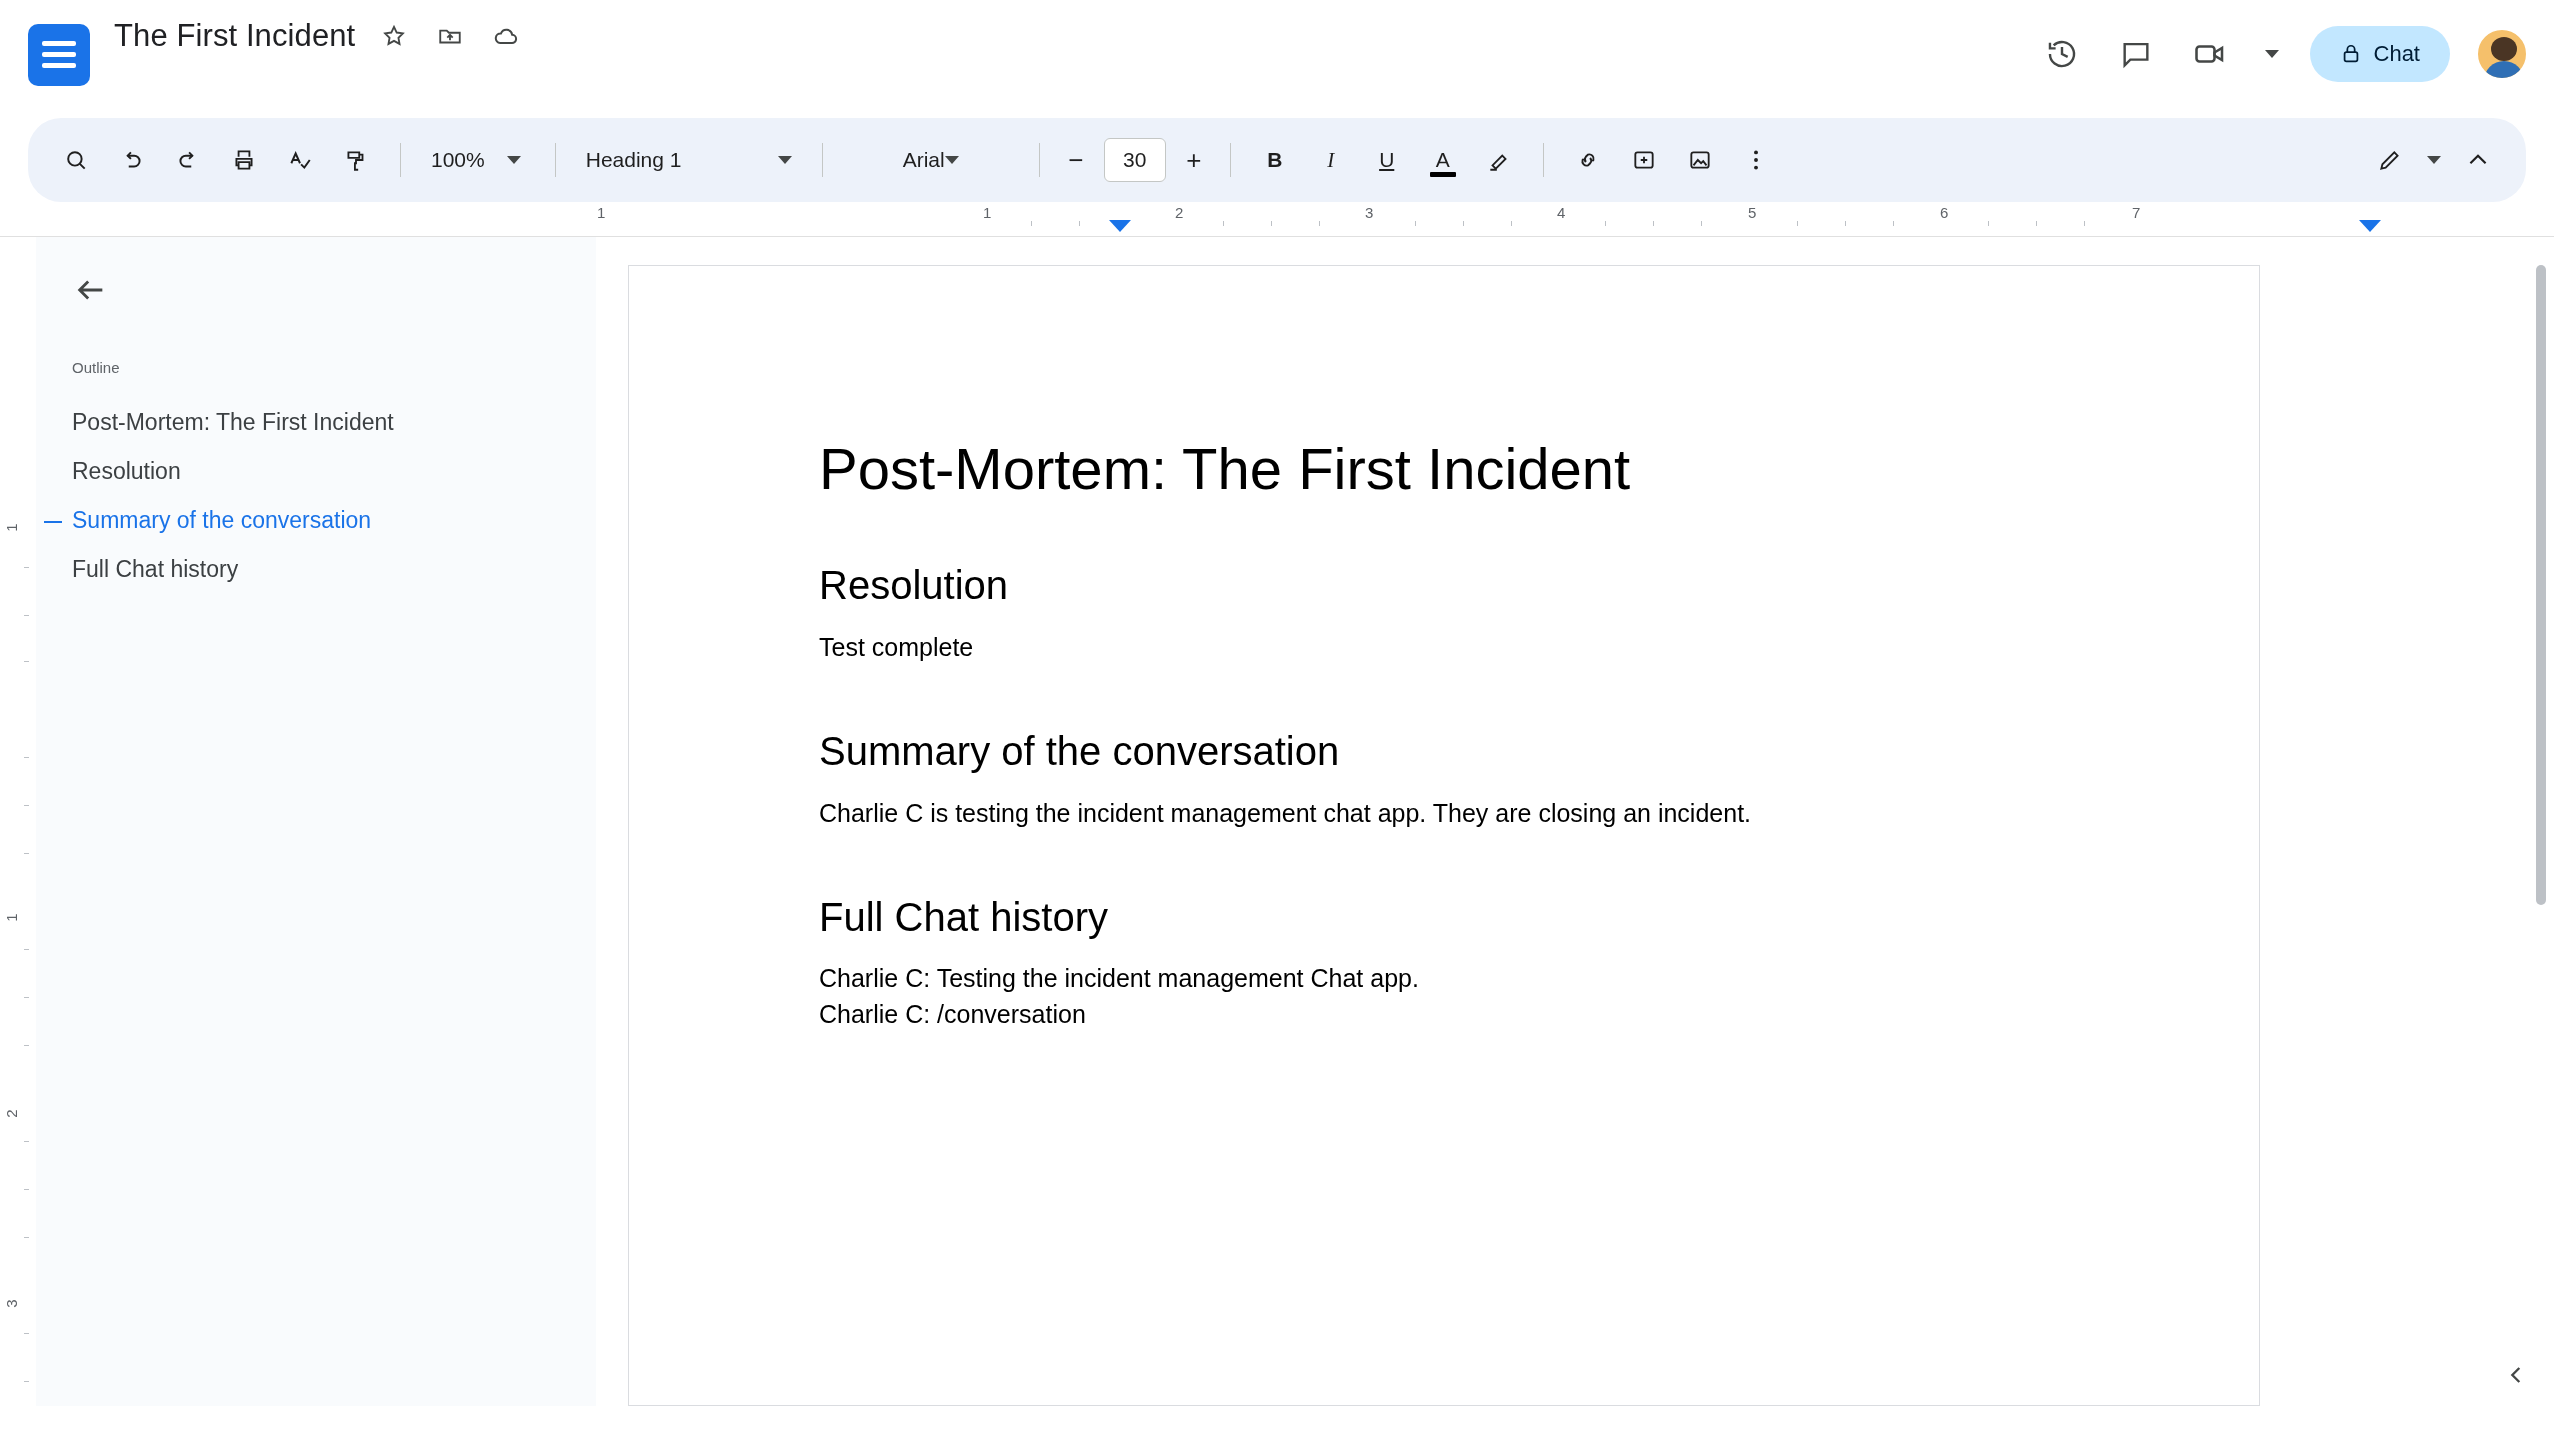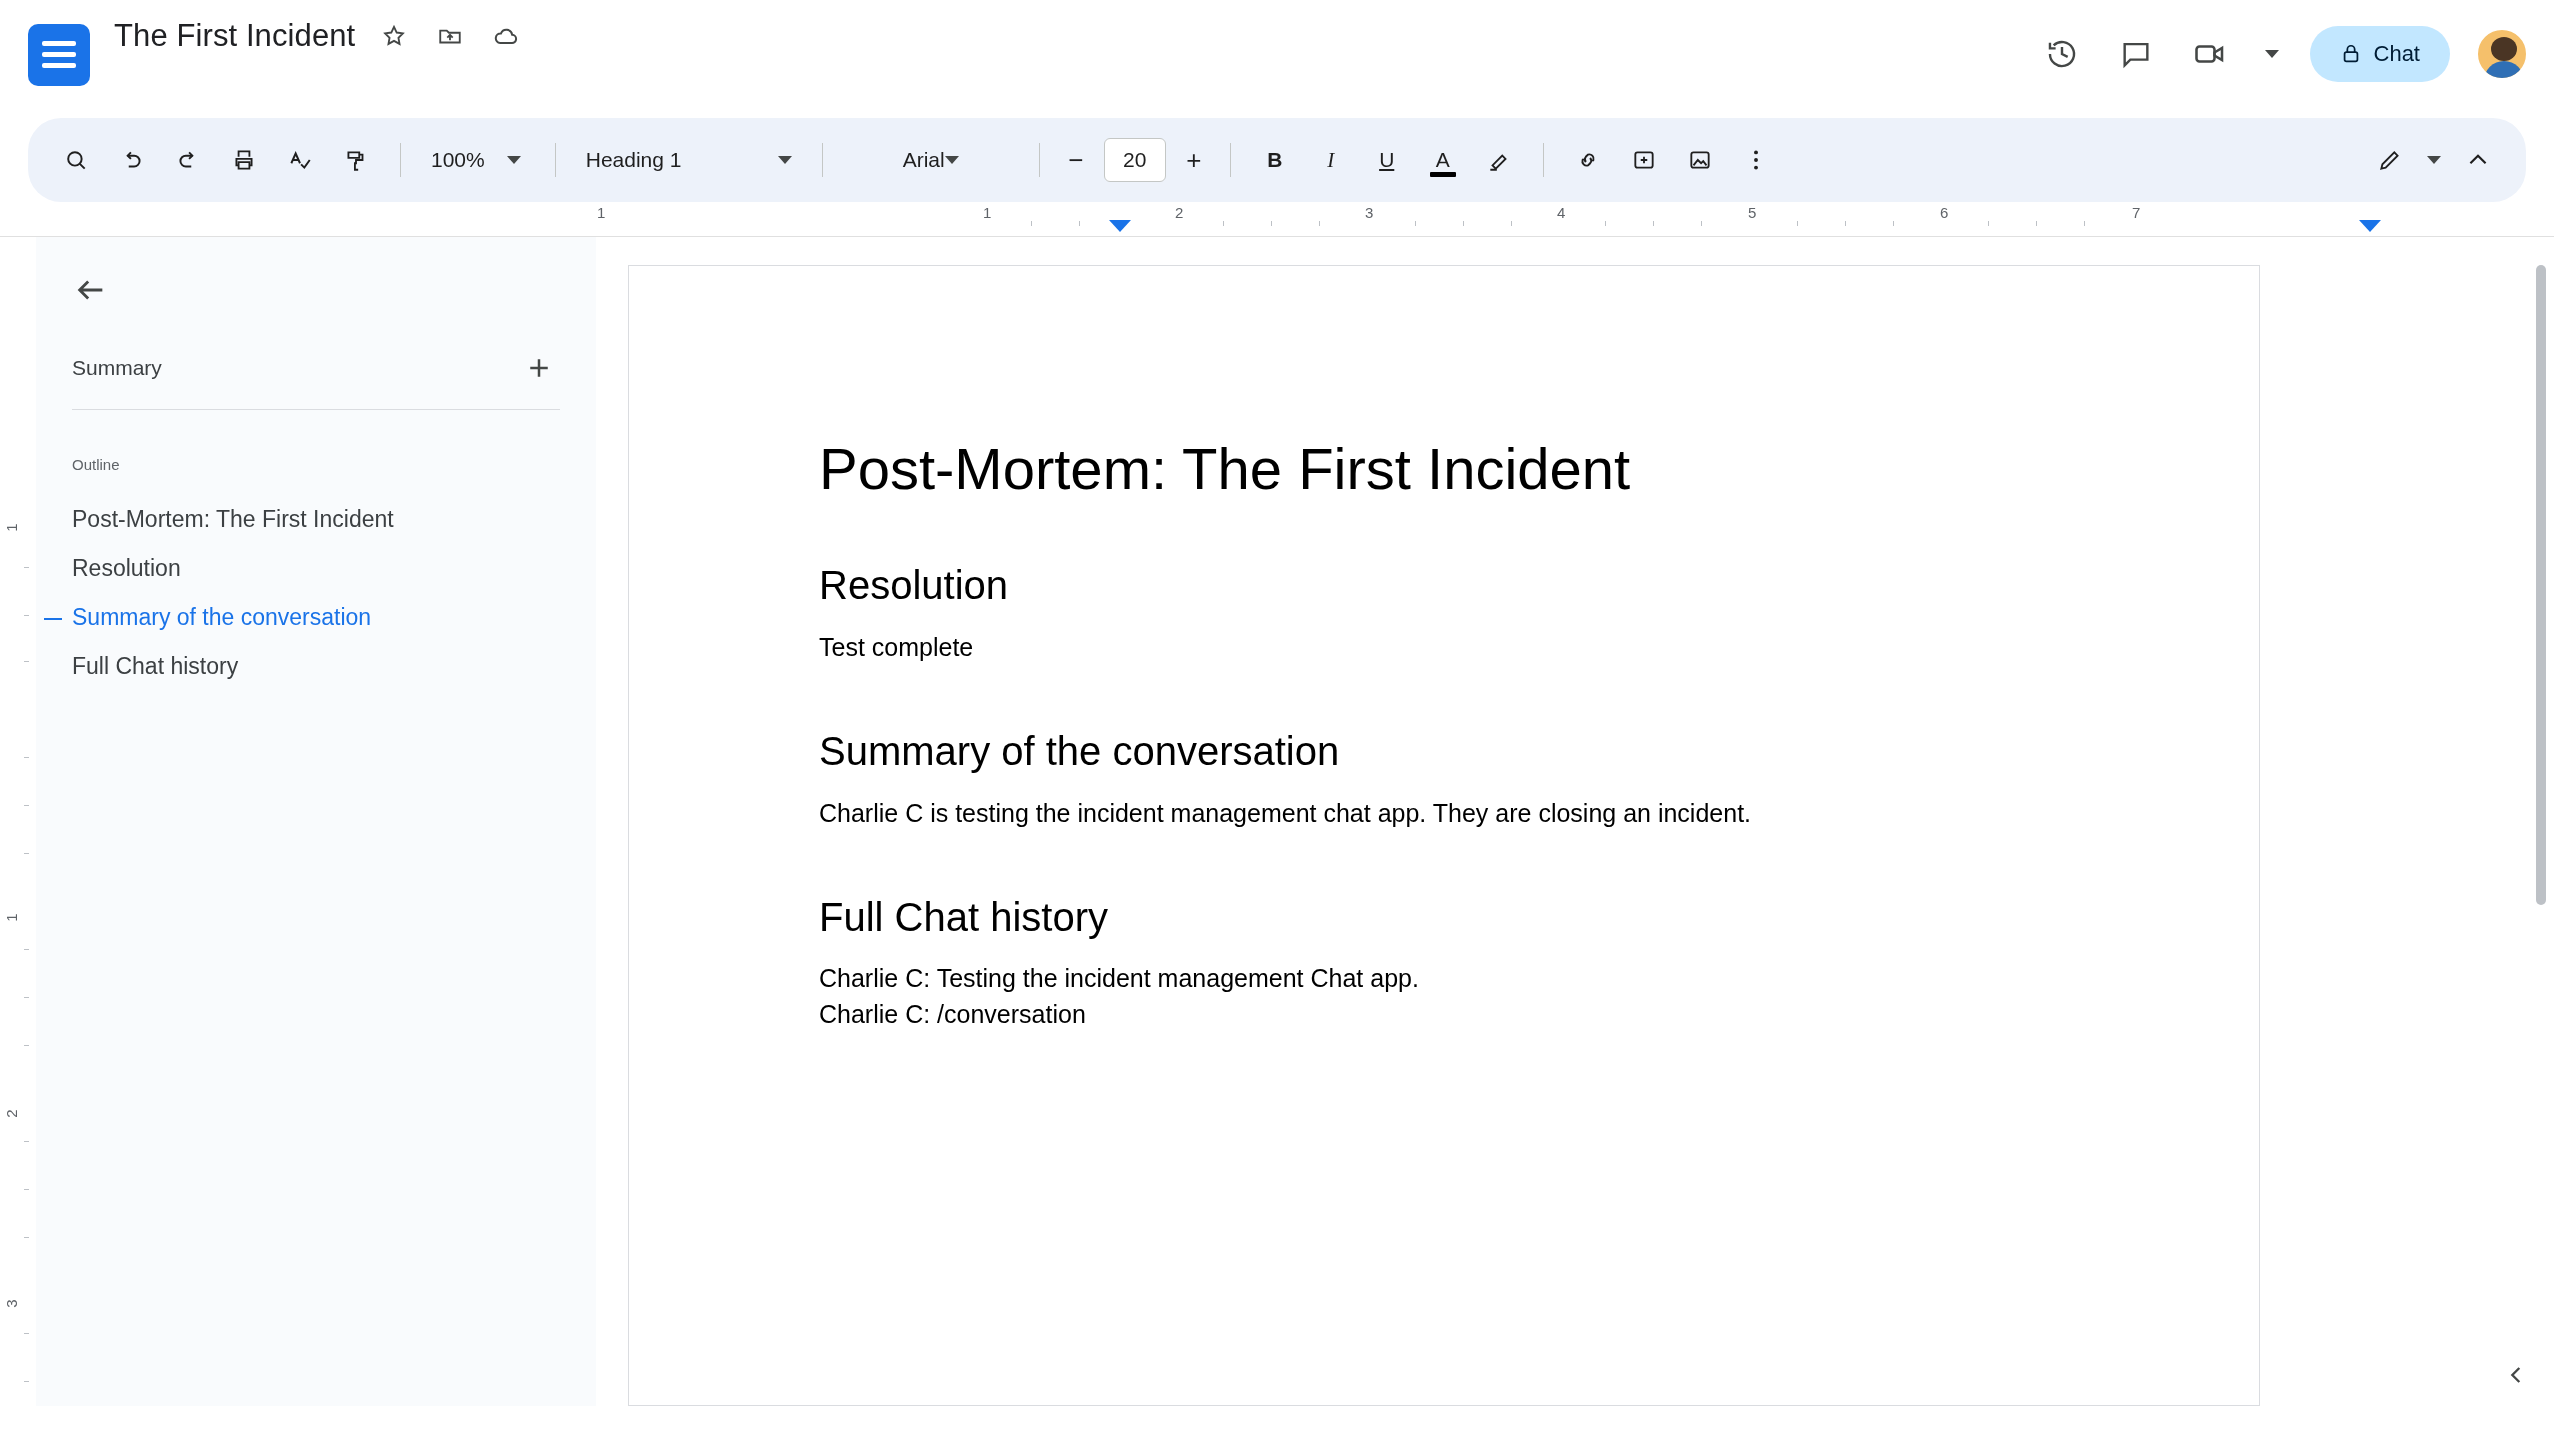--- a/index.html
+++ b/index.html
@@ -437,21 +437,21 @@
 
     <div class="font-box">
       <span>Arial</span>
       <span class="chev"></span>
     </div>
 
     <div class="tb-sep"></div>
 
     <div class="size-box">
       <div class="op">−</div>
-      <div class="size-val">20</div>
+      <div class="size-val">30</div>
       <div class="op">+</div>
     </div>
 
     <div class="tb-sep"></div>
 
     <div class="tb-btn bold">B</div>
     <div class="tb-btn ital">I</div>
     <div class="tb-btn undl">U</div>
     <div class="tb-btn tcolor">
       <span>A</span>
@@ -563,28 +563,20 @@
       <div class="vtick" style="top:1144px"></div>
     </div>
 
     <div class="outline">
       <div class="back-arrow">
         <svg width="34" height="34" viewBox="0 0 24 24">
             <path fill="none" stroke="#444746" stroke-width="2" d="M20 12H4M10 6l-6 6 6 6"></path>
           </svg>
       </div>
 
-      <div class="summary-row">
-        <div class="summary-label">Summary</div>
-        <div class="plus-btn">
-          <svg width="30" height="30" viewBox="0 0 24 24">
-              <path stroke="#444746" stroke-width="2" d="M12 5v14M5 12h14"></path>
-            </svg>
-        </div>
-      </div>
 
       <div class="outline-label">Outline</div>
 
       <div class="outline-items">
         <div class="outline-item">Post-Mortem: The First Incident</div>
         <div class="outline-item">Resolution</div>
         <div class="outline-item active">Summary of the conversation</div>
         <div class="outline-item">Full Chat history</div>
       </div>
     </div>

